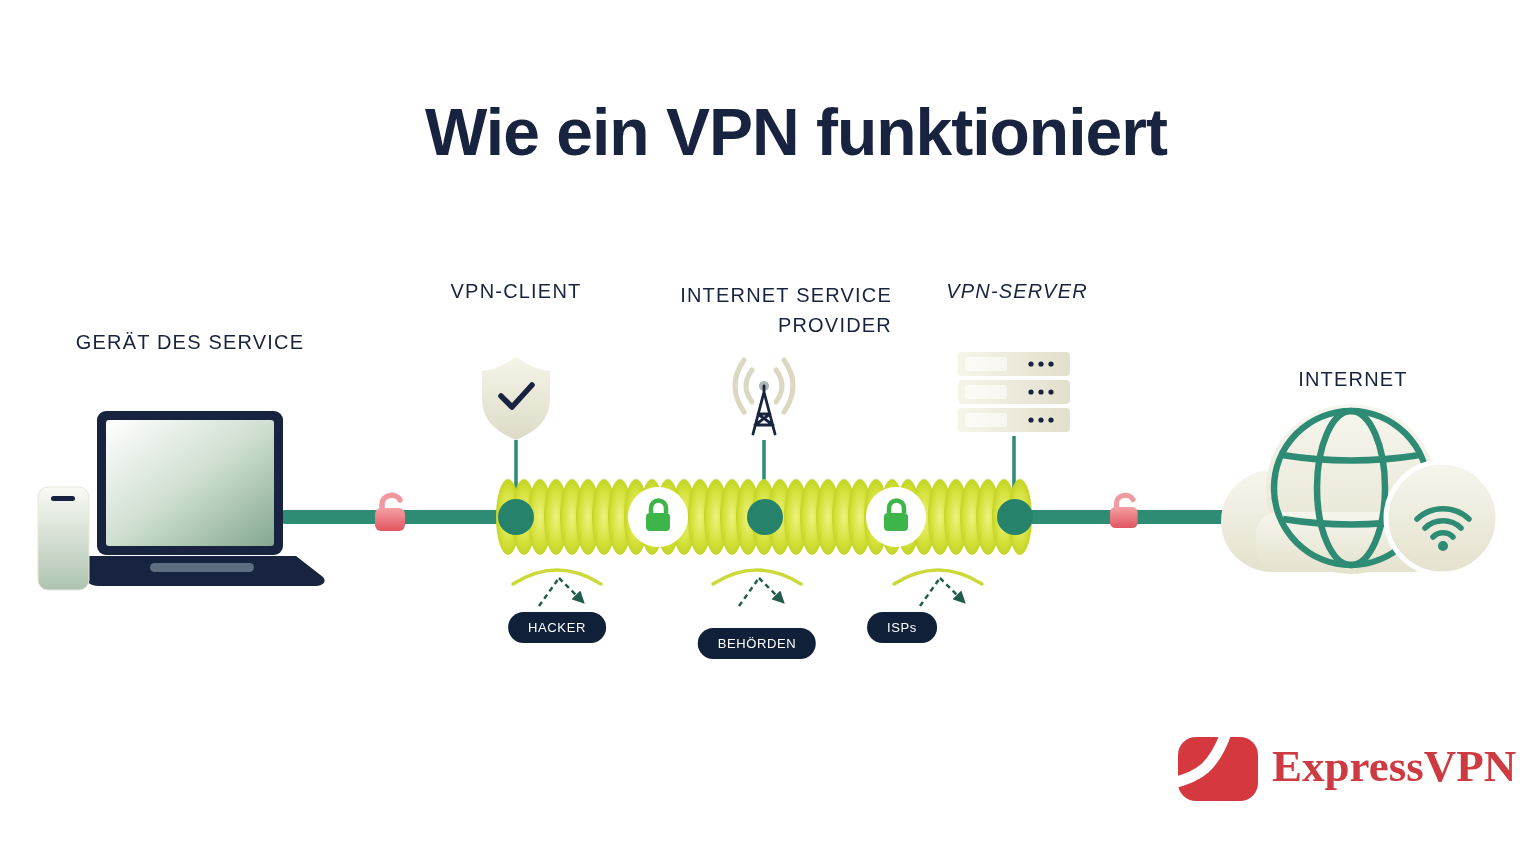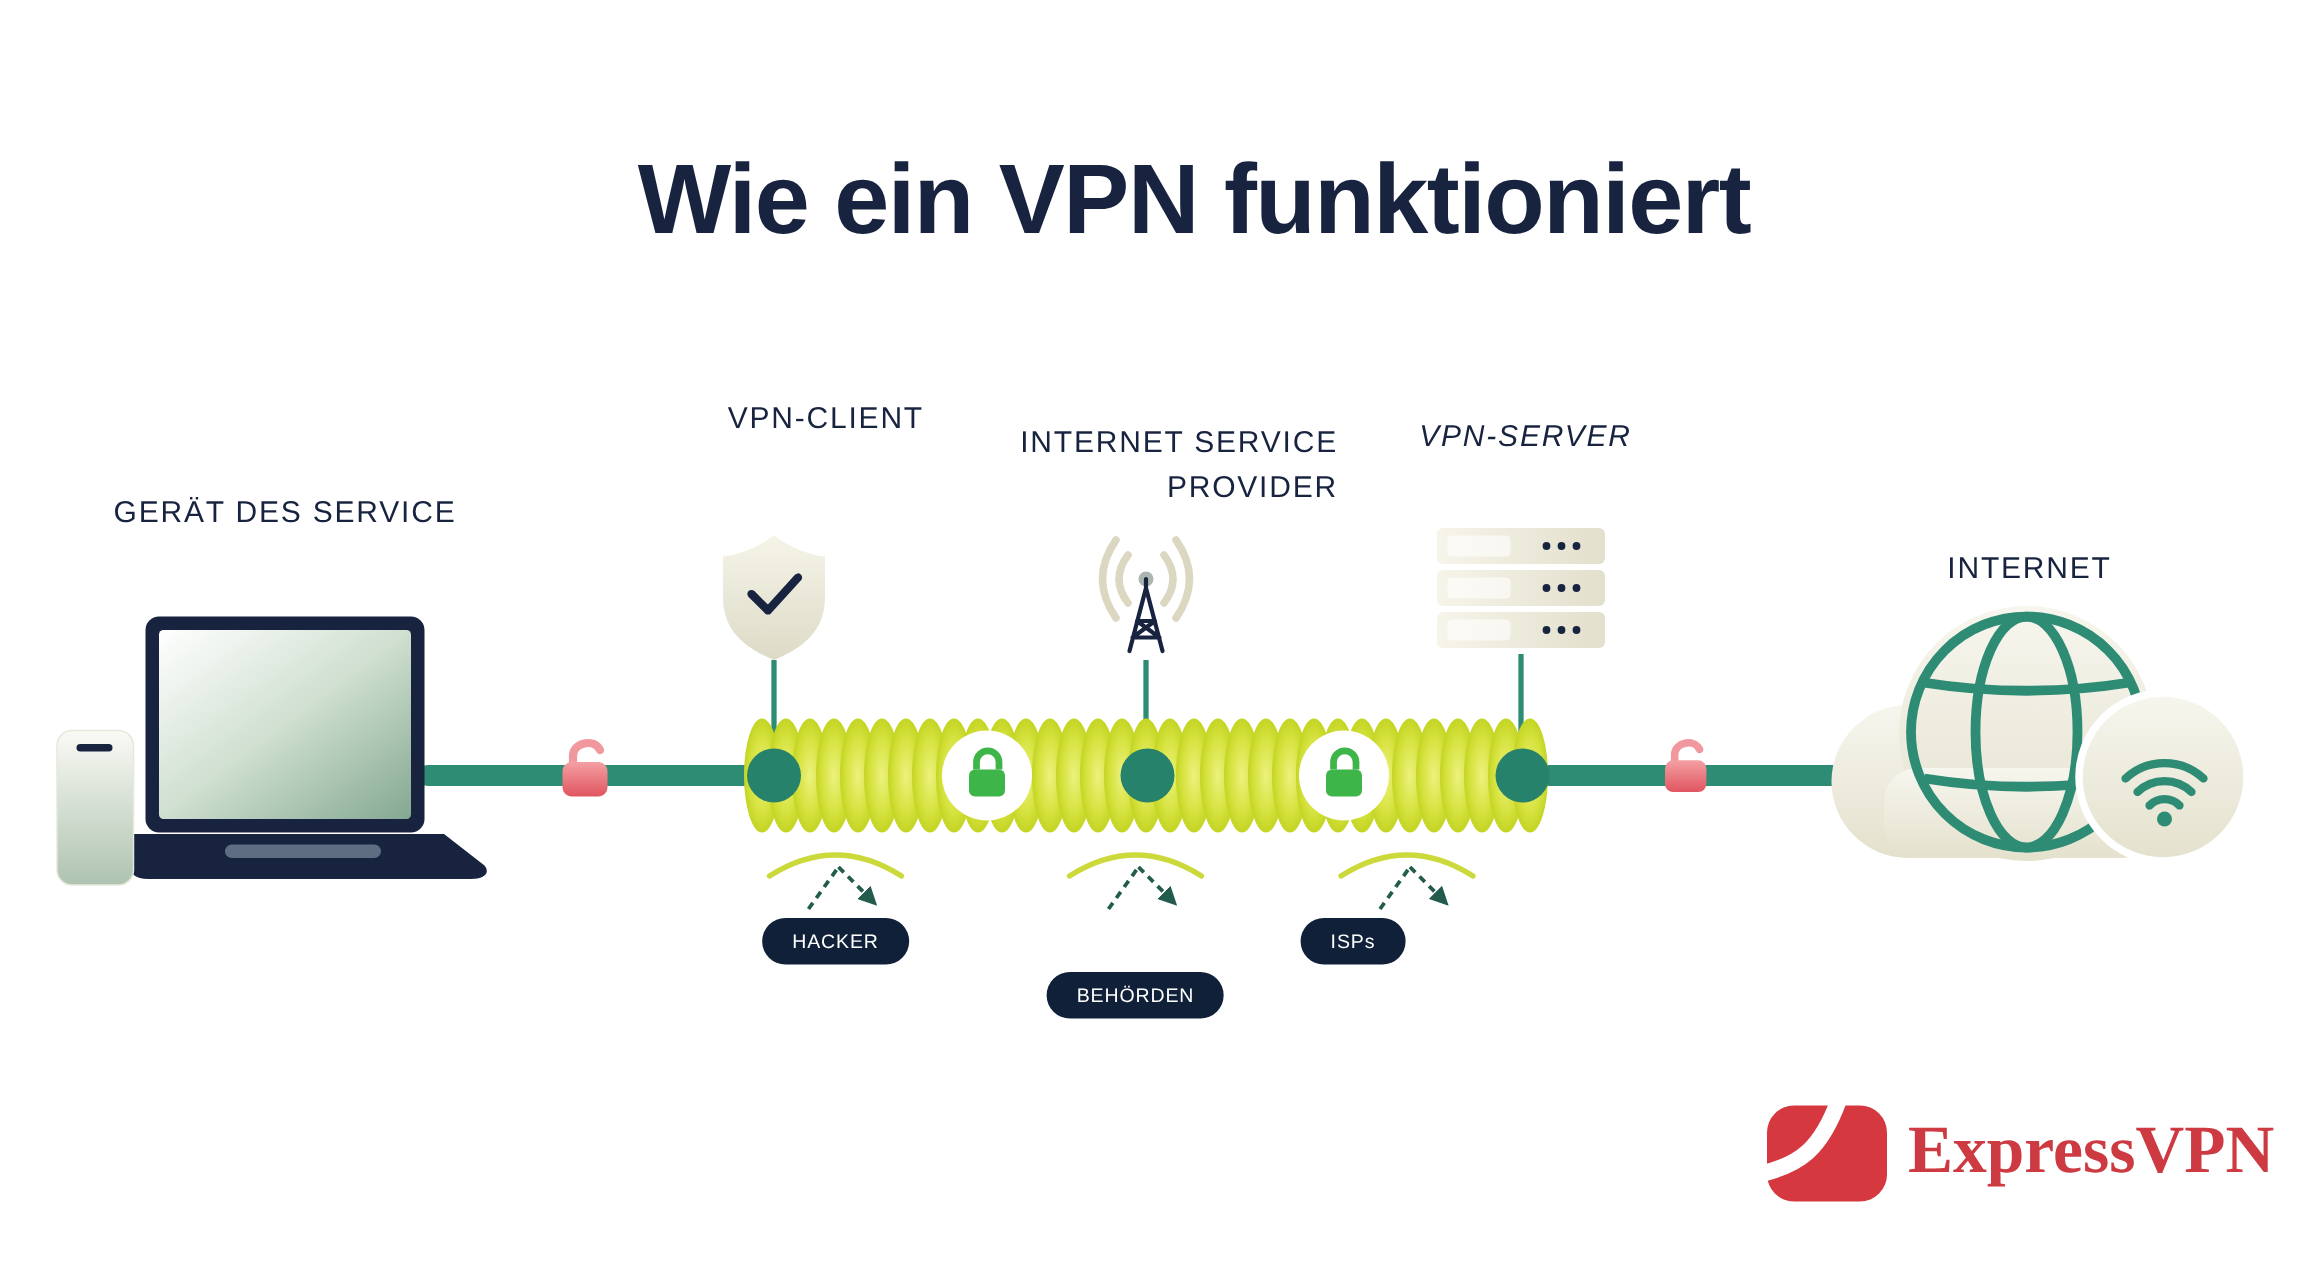--- a/index.html
+++ b/index.html
@@ -207,23 +207,23 @@
 
     <g>
       <rect x="1178" y="737" width="80" height="64" rx="18" fill="#d6383f"></rect>
       <path d="M 1172 783 C 1200 777 1214 766 1226 733" stroke="#ffffff" stroke-width="11" fill="none" stroke-linecap="round"></path>
     </g>
   </svg>
 
   <div class="title">Wie ein VPN funktioniert</div>
 
   <div class="label" style="left:20px;top:331px;width:340px;">GERÄT DES SERVICE</div>
-  <div class="label" style="left:416px;top:268px;width:200px;text-align:right;">VPN-CLIENT</div>
+  <div class="label" style="left:416px;top:280px;width:200px;">VPN-CLIENT</div>
   <div class="label" style="left:652px;top:280px;width:240px;line-height:1.5;text-align:right;">INTERNET SERVICE PROVIDER</div>
   <div class="label" style="left:917px;top:280px;width:200px;font-style:italic;">VPN-SERVER</div>
   <div class="label" style="left:1253px;top:328px;width:200px;margin-top:40px;">INTERNET</div>
 
   <div class="badge" style="left:557px;top:612px;">HACKER</div>
-  <div class="badge" style="left:757px;top:648px;">BEHÖRDEN</div>
+  <div class="badge" style="left:757px;top:628px;">BEHÖRDEN</div>
   <div class="badge" style="left:902px;top:612px;">ISPs</div>
 
   <div class="wordmark">ExpressVPN</div>
 </div>
 
 </body></html>

